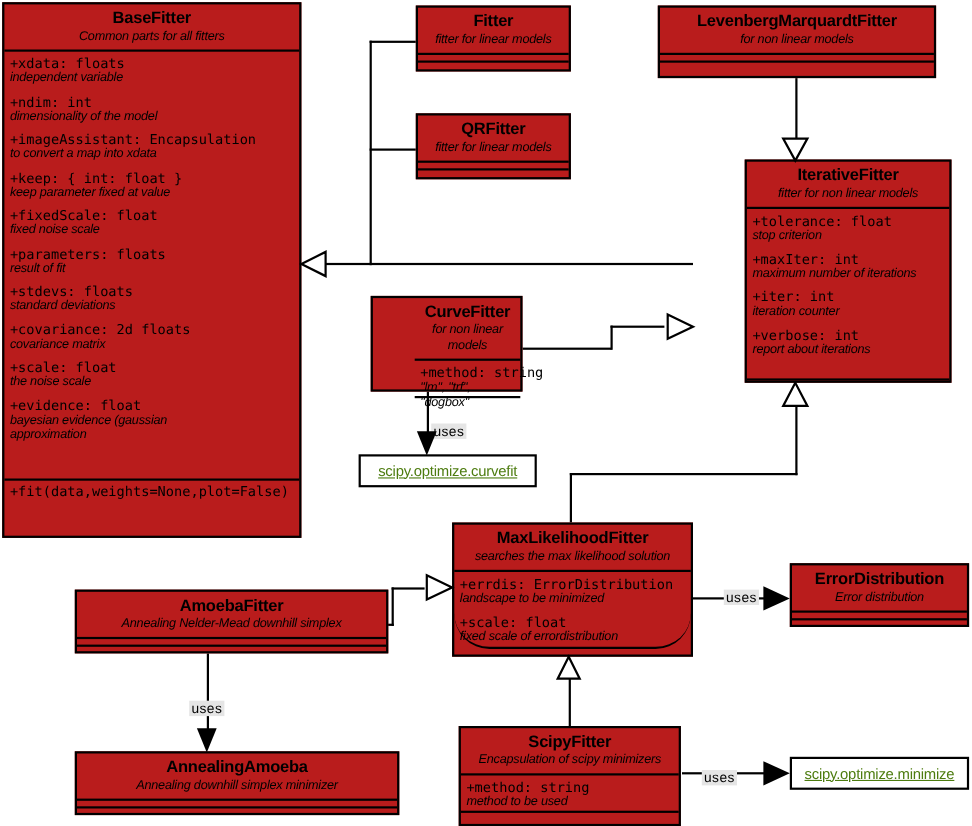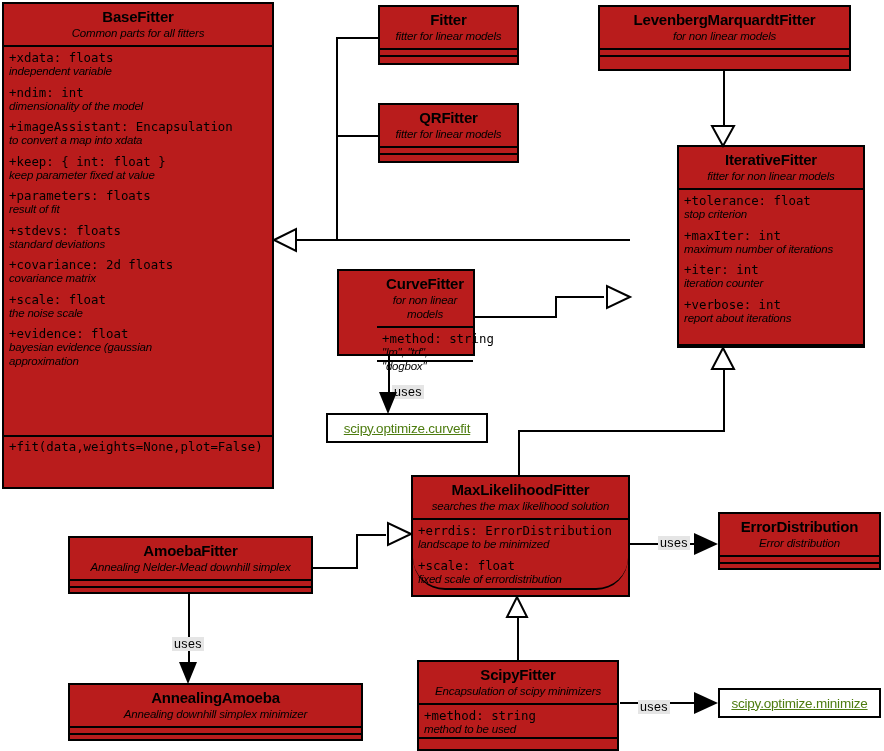--- a/index.html
+++ b/index.html
@@ -199,20 +199,24 @@
       </div>
       <div class="attr-block">
         <div class="attr-name">+imageAssistant: Encapsulation</div>
         <div class="attr-desc">to convert a map into xdata</div>
       </div>
       <div class="attr-block">
         <div class="attr-name">+keep: { int: float }</div>
         <div class="attr-desc">keep parameter fixed at value</div>
       </div>
       <div class="attr-block">
+        <div class="attr-name">+fixedScale: float</div>
+        <div class="attr-desc">fixed noise scale</div>
+      </div>
+      <div class="attr-block">
         <div class="attr-name">+parameters: floats</div>
         <div class="attr-desc">result of fit</div>
       </div>
       <div class="attr-block">
         <div class="attr-name">+stdevs: floats</div>
         <div class="attr-desc">standard deviations</div>
       </div>
       <div class="attr-block">
         <div class="attr-name">+covariance: 2d floats</div>
         <div class="attr-desc">covariance matrix</div>
@@ -314,21 +318,21 @@
         <div class="attr-desc">landscape to be minimized</div>
       </div>
       <div class="attr-block">
         <div class="attr-name">+scale: float</div>
         <div class="attr-desc">fixed scale of errordistribution</div>
       </div>
     </div>
     <div class="uml-ops empty"></div>
   </div>
 
-  <div class="uml-box" style="left:68px; top:536px; width:245px; height:58px;">
+  <div class="uml-box" style="left:68px; top:536px; width:285px; height:58px;">
     <div class="uml-head">
       <div class="cls-name">AmoebaFitter</div>
       <div class="cls-desc">Annealing Nelder-Mead downhill simplex</div>
     </div>
     <div class="uml-attrs empty"></div>
     <div class="uml-ops empty"></div>
   </div>
 
   <div class="uml-box" style="left:68px; top:683px; width:295px; height:58px;">
     <div class="uml-head">

